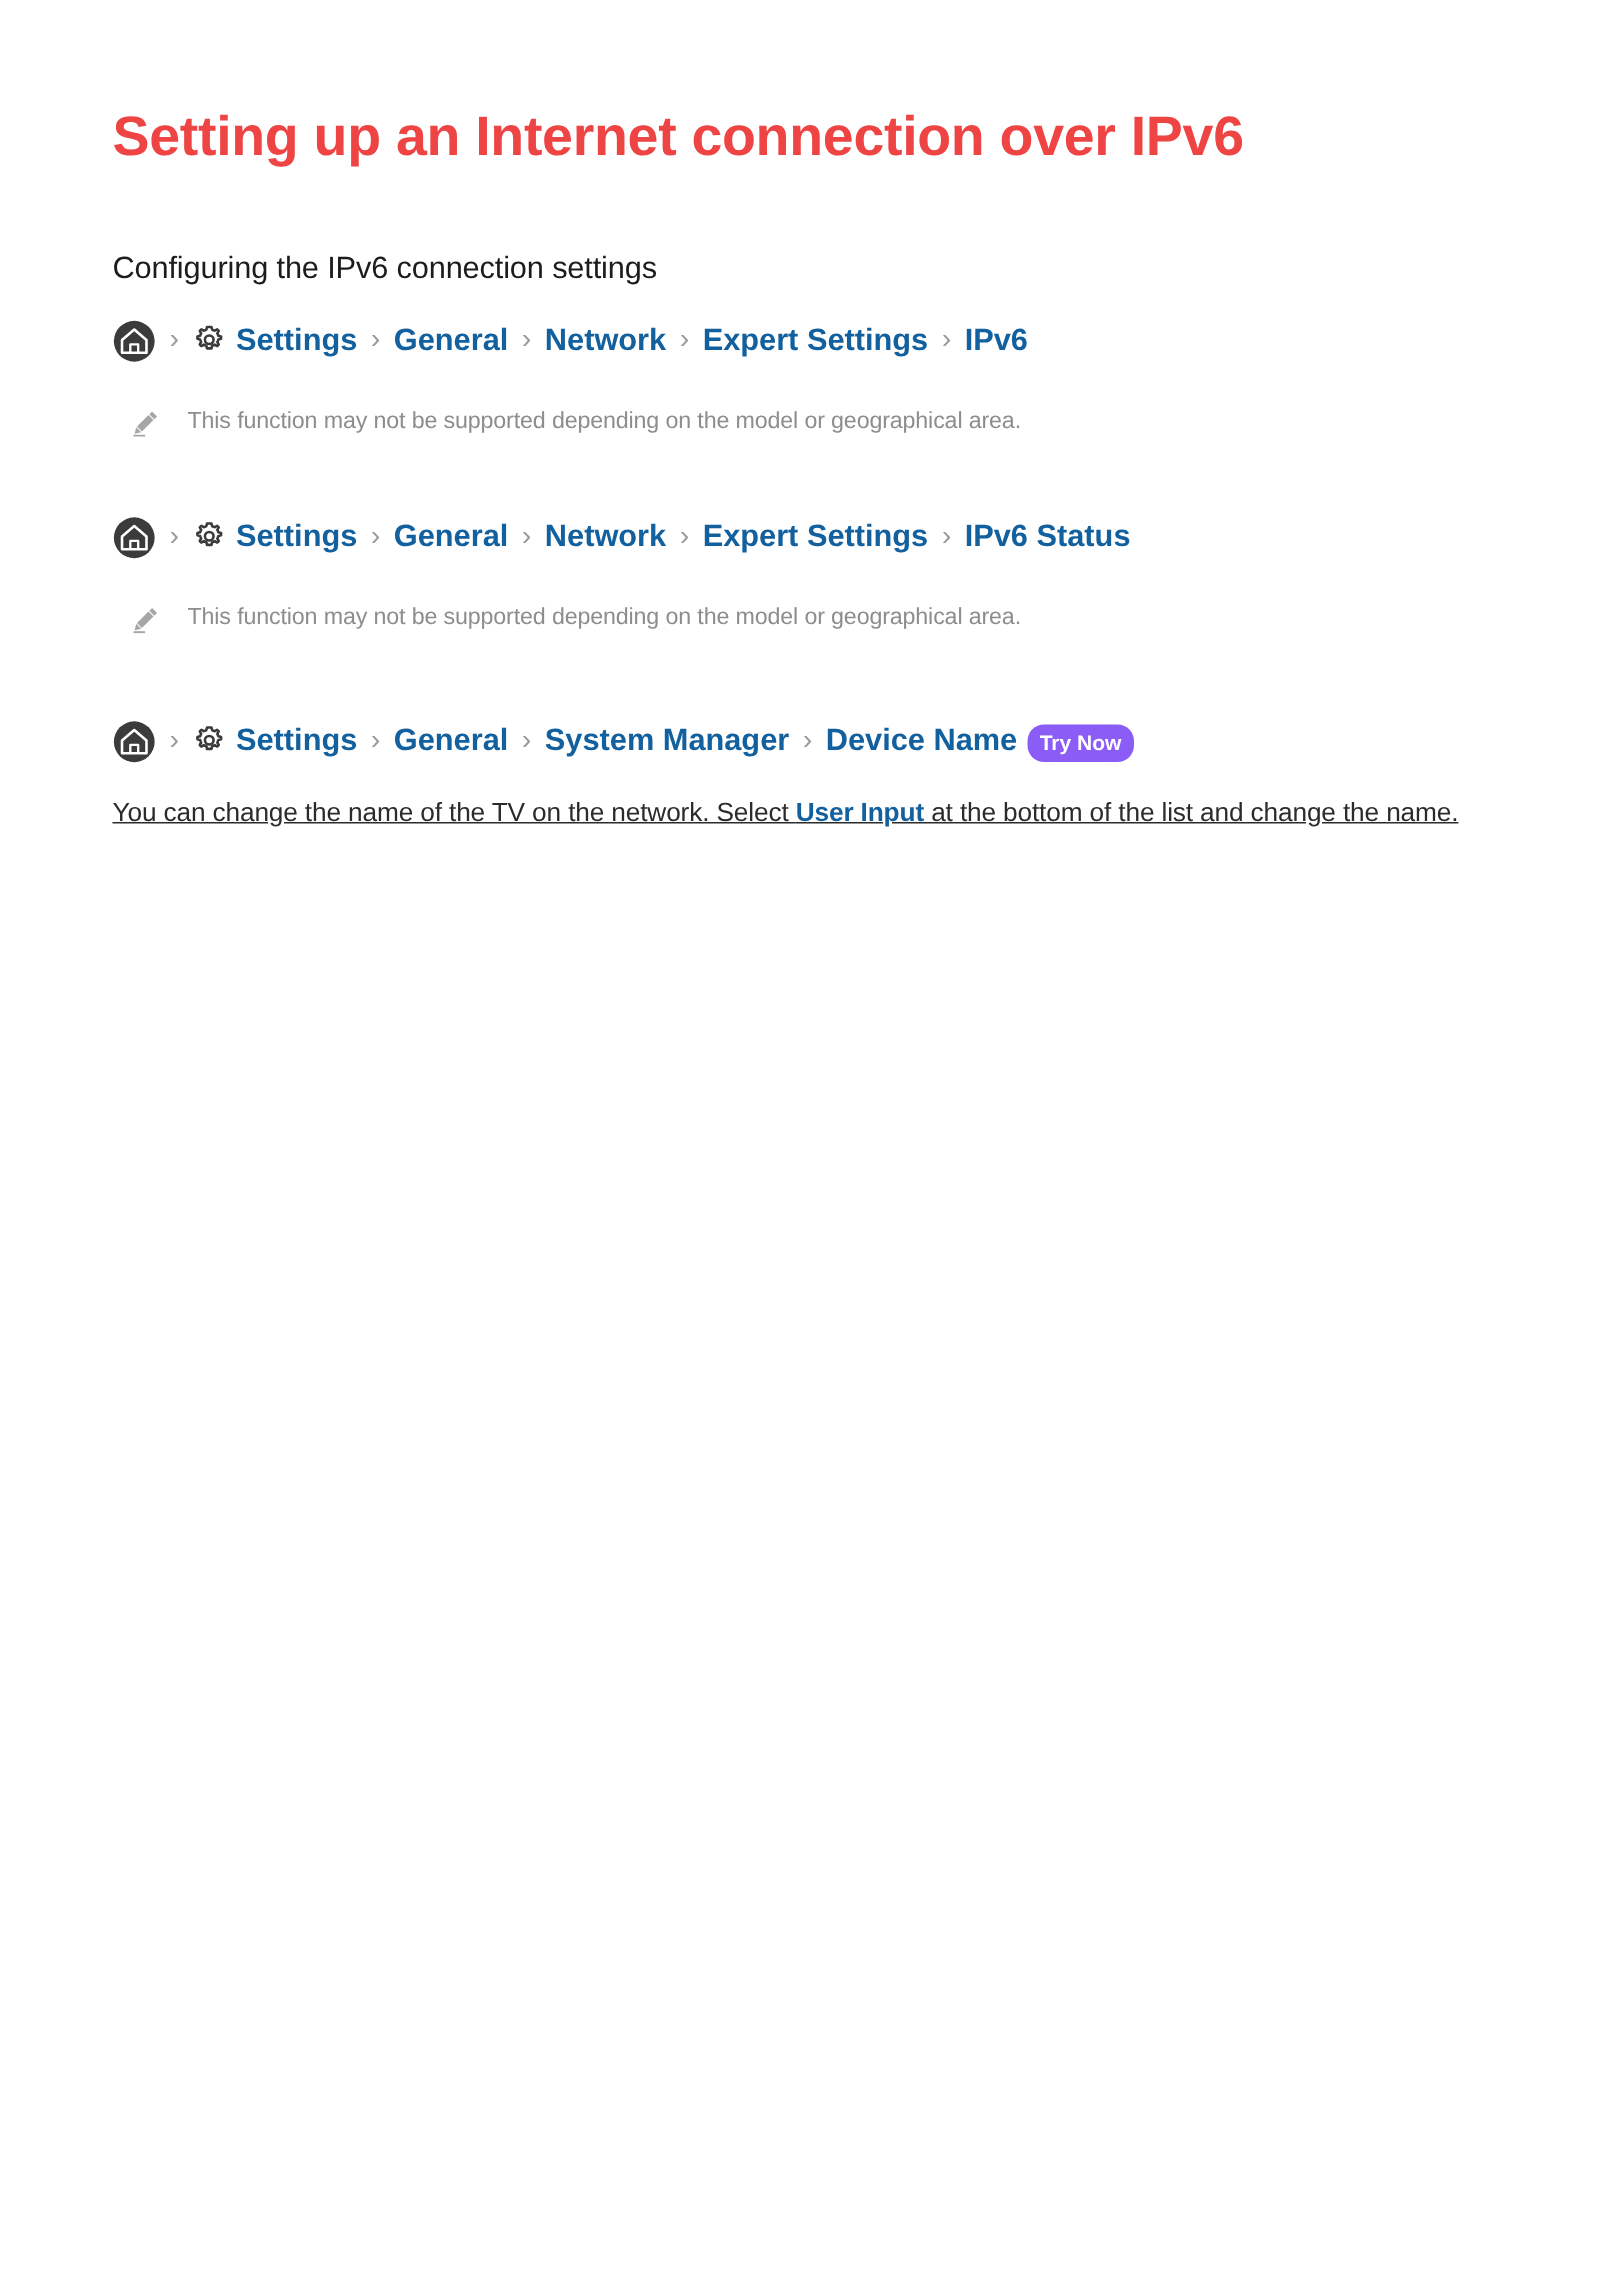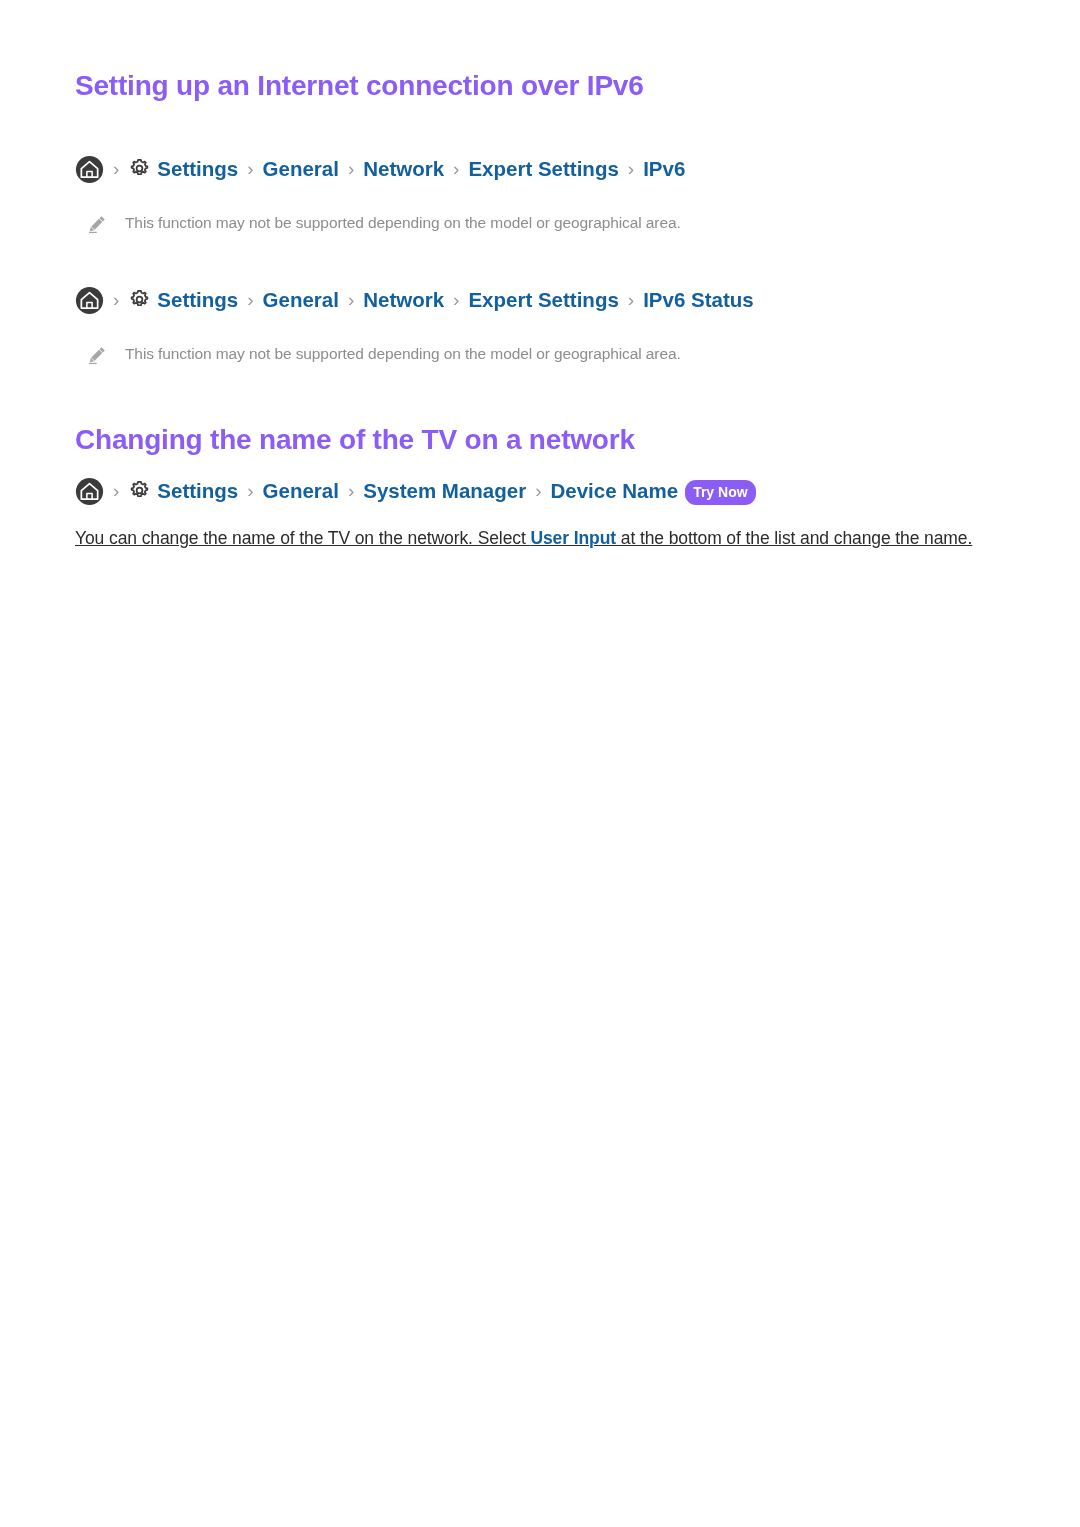--- a/index.html
+++ b/index.html
@@ -20,23 +20,23 @@
   .page {
     position: relative;
     width: 1080px;
     height: 1527px;
     box-sizing: border-box;
     padding: 0 75px;
   }
 
   
   .h1 {
-    font-size: 28px;
+    font-size: 37px;
     font-weight: 600;
-    color: #8b5cf6;
+    color: #ef4444;
     letter-spacing: -0.2px;
     line-height: 1.25;
     margin: 0;
     padding-top: 68px;
   }
   .h1.second {
     padding-top: 0;
   }
 
   .h2 {
@@ -163,20 +163,21 @@
   }
 </style>
 </head>
 <body>
 
 <div class="page">
 
   <h1 class="h1">Setting up an Internet connection over IPv6</h1>
 
   <div class="block-sub">
+    <h2 class="h2">Configuring the IPv6 connection settings</h2>
 
     <div class="crumbs block-crumbs">
       <span class="home-icon">
         <svg viewBox="0 0 32 32" width="29" height="29" aria-hidden="true">
           <circle cx="16" cy="16" r="15" fill="#3b3b3b"></circle>
           <path d="M16 7.4 L25 15.1 L25 24.4 L7 24.4 L7 15.1 Z" fill="none" stroke="#ffffff" stroke-width="1.9" stroke-linejoin="round"></path>
           <path d="M13.1 24.4 L13.1 18.3 L18.9 18.3 L18.9 24.4" fill="none" stroke="#ffffff" stroke-width="1.7" stroke-linejoin="round"></path>
         </svg>
       </span>
       <span class="sep">›</span>
@@ -253,21 +254,20 @@
             <path d="M5.3 15.1 l3.6 3.6 -4.8 1.2 Z"></path>
           </g>
           <path d="M3.3 21.2 l8.4 0" stroke="#a6a6a6" stroke-width="1.4" fill="none"></path>
         </svg>
       </span>
       <span class="note-text">This function may not be supported depending on the model or geographical area.</span>
     </div>
   </div>
 
   <div class="block-h1-2">
-    <h1 class="h1 second">Changing the name of the TV on a network</h1>
 
     <div class="crumbs block-crumbs">
       <span class="home-icon">
         <svg viewBox="0 0 32 32" width="29" height="29" aria-hidden="true">
           <circle cx="16" cy="16" r="15" fill="#3b3b3b"></circle>
           <path d="M16 7.4 L25 15.1 L25 24.4 L7 24.4 L7 15.1 Z" fill="none" stroke="#ffffff" stroke-width="1.9" stroke-linejoin="round"></path>
           <path d="M13.1 24.4 L13.1 18.3 L18.9 18.3 L18.9 24.4" fill="none" stroke="#ffffff" stroke-width="1.7" stroke-linejoin="round"></path>
         </svg>
       </span>
       <span class="sep">›</span>

